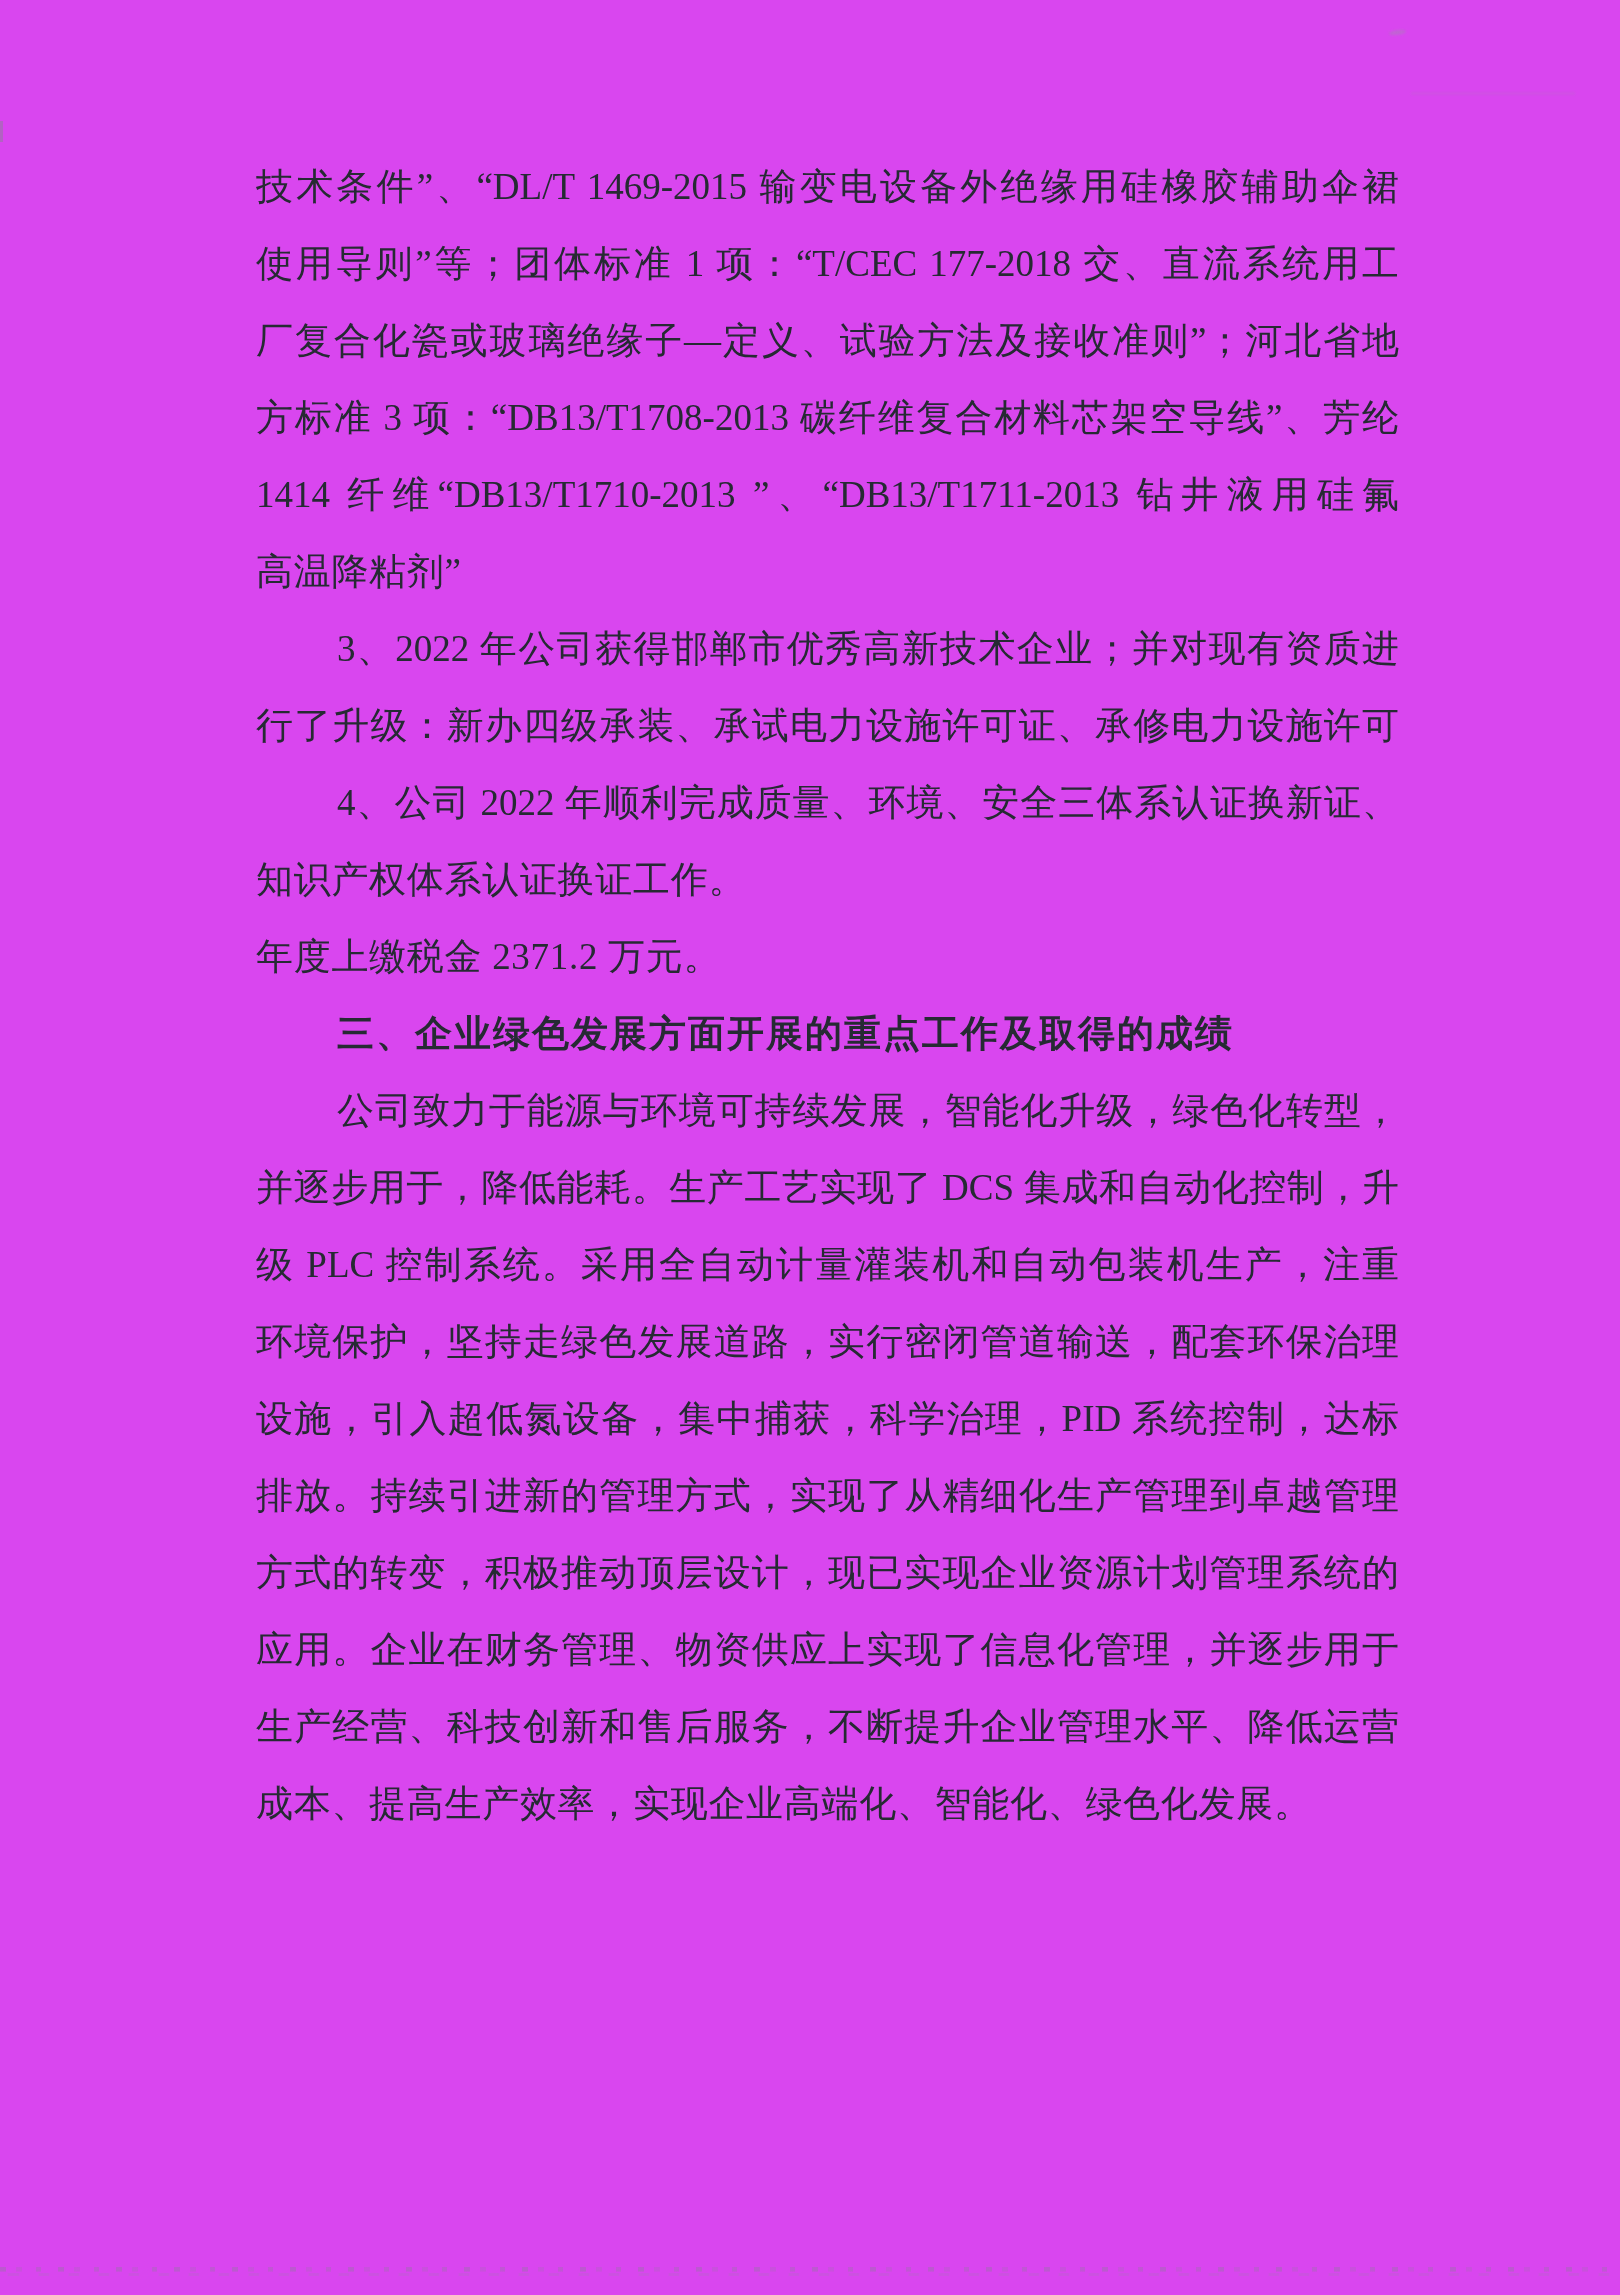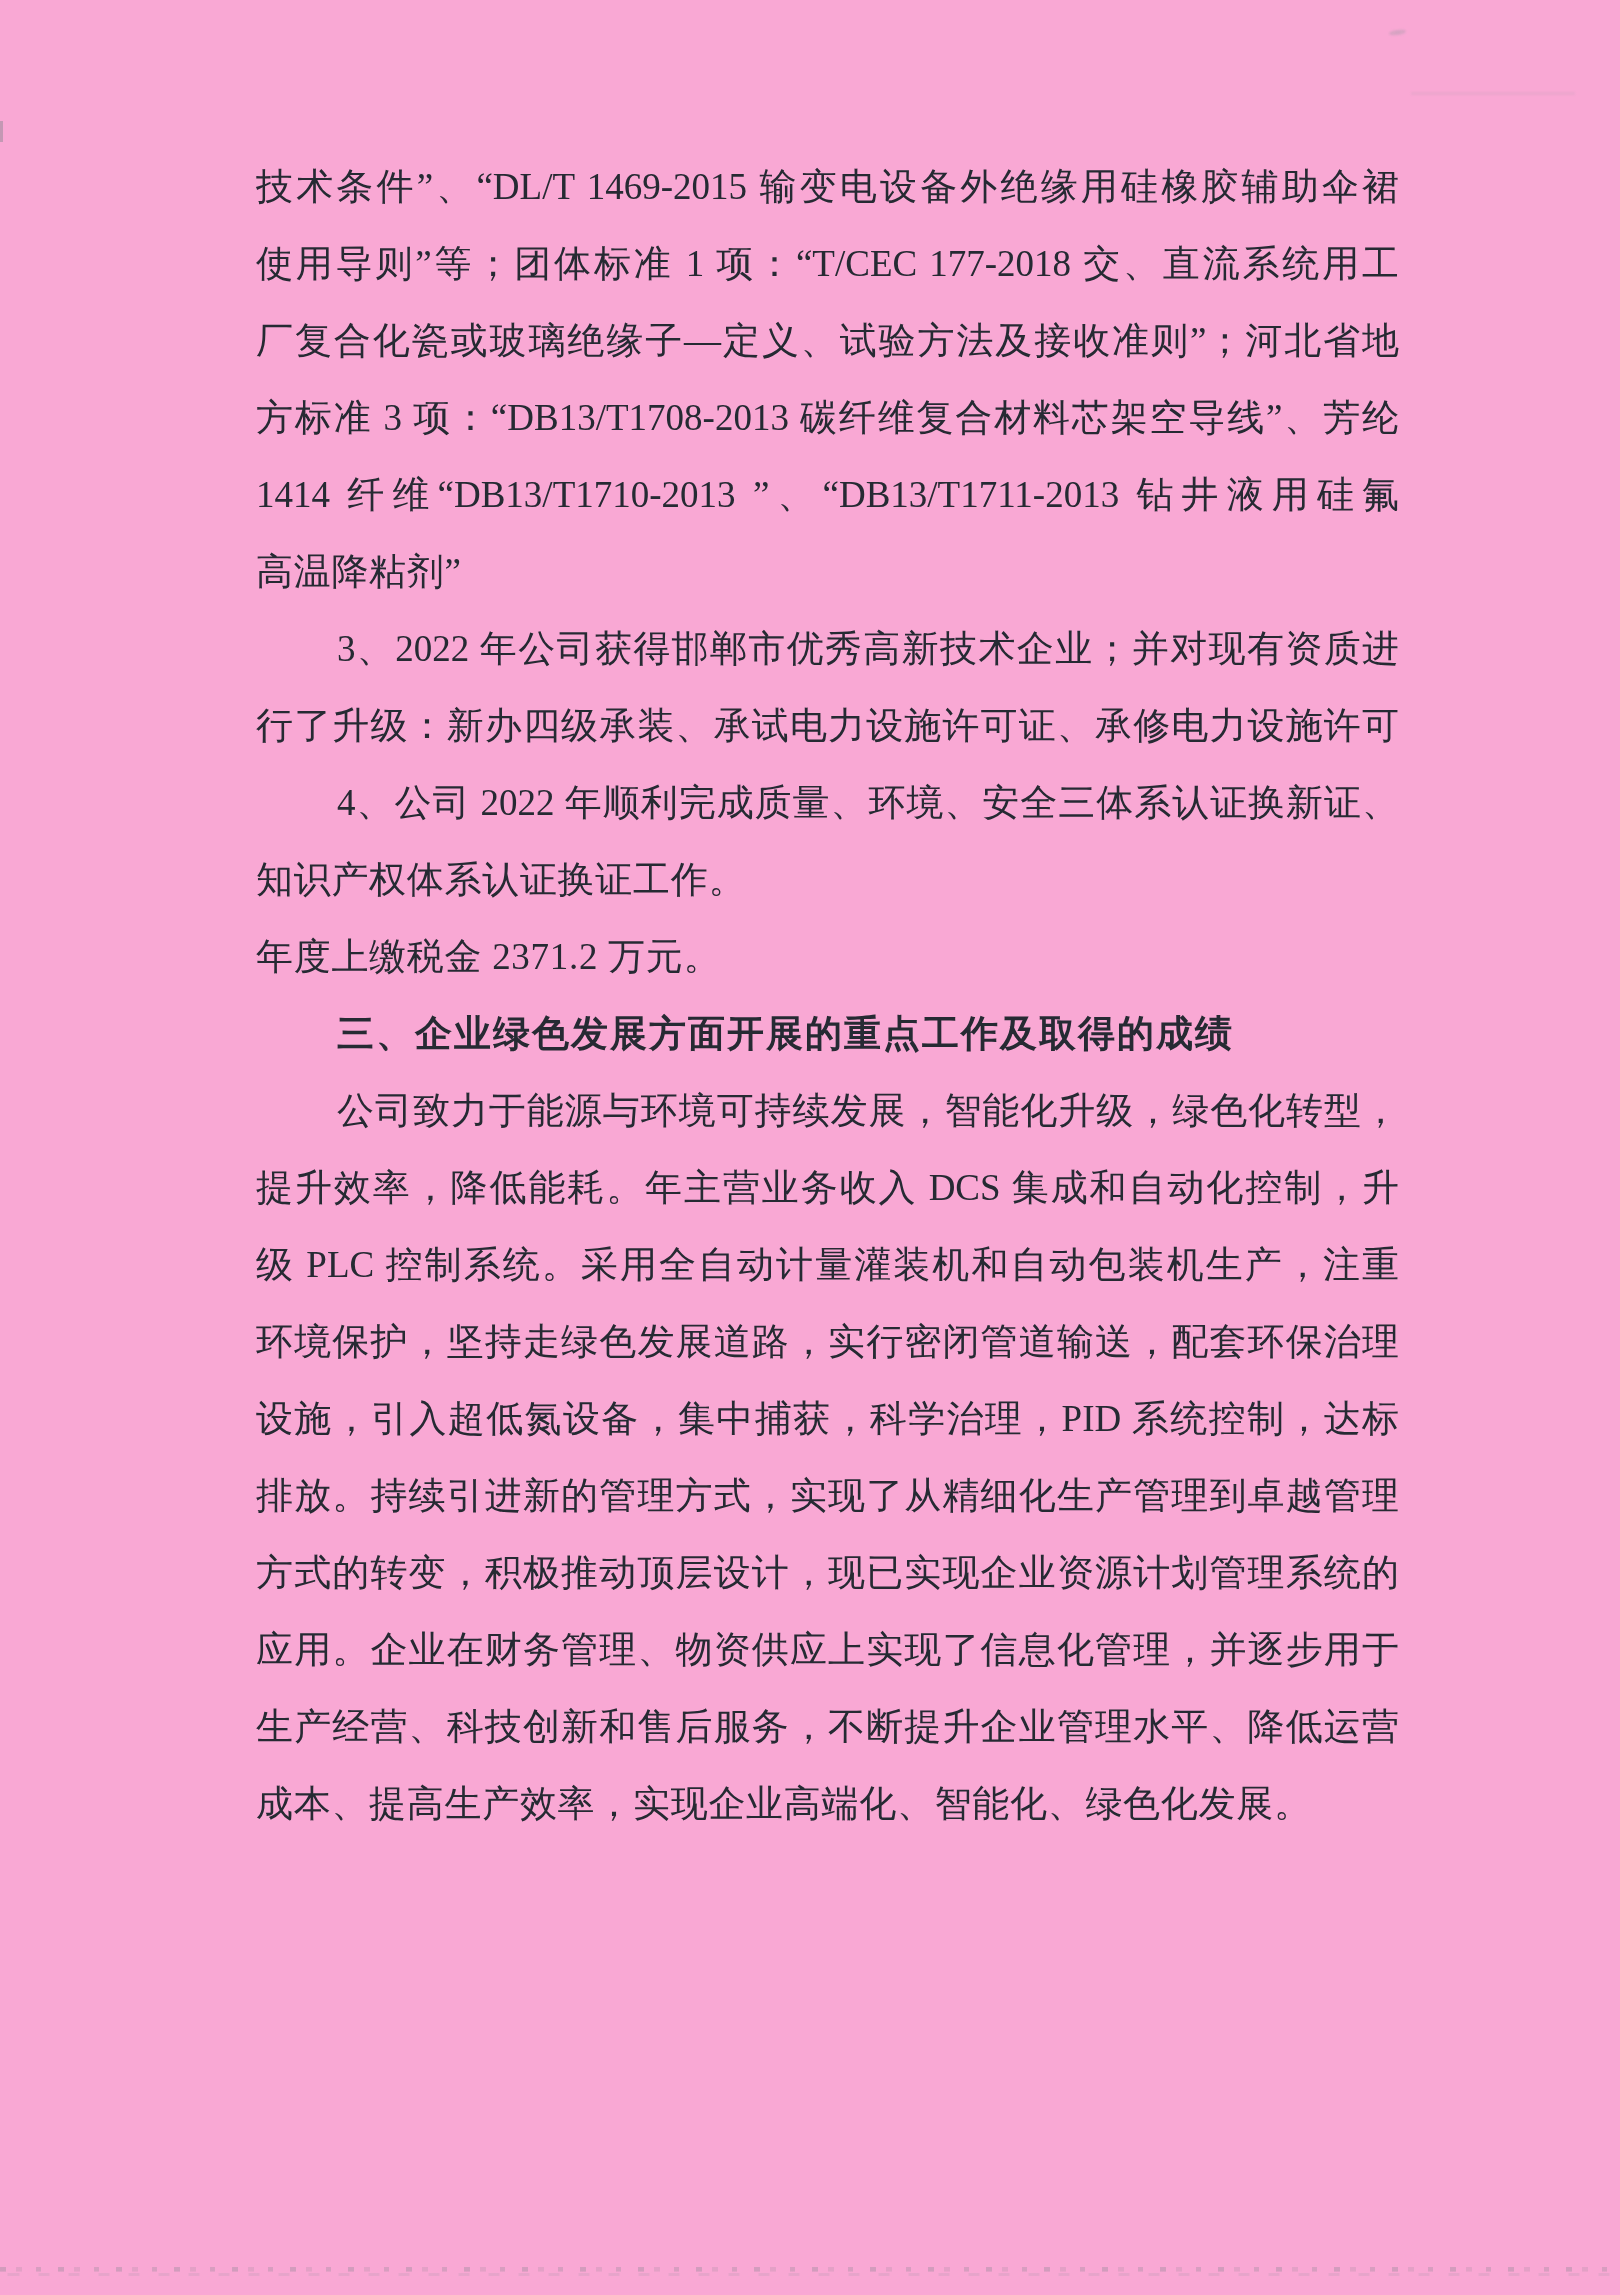--- a/index.html
+++ b/index.html
@@ -51,37 +51,37 @@
     background:rgba(150,153,160,0.35);filter:blur(1.1px);transform:rotate(-8deg);
   }
   .scan-streak{
     left:1411px;top:92px;width:164px;height:2.6px;
     background:rgba(150,153,160,0.13);filter:blur(1.3px);
   }
 </style>
 </head>
 <body>
 
-<div class="page" style="background-color: #f9a8d4;">
+<div class="page" style="background-color: #d946ef;">
 
   <div class="text-block" id="text-block" style="color: rgb(38, 42, 51);">
       <div class="line justify">技术条件”、“DL/T 1469-2015 输变电设备外绝缘用硅橡胶辅助伞裙</div>
       <div class="line justify">使用导则”等；团体标准 1 项：“T/CEC 177-2018 交、直流系统用工</div>
       <div class="line justify">厂复合化瓷或玻璃绝缘子—定义、试验方法及接收准则”；河北省地</div>
       <div class="line justify">方标准 3 项：“DB13/T1708-2013 碳纤维复合材料芯架空导线”、芳纶</div>
       <div class="line justify">1414 纤维“DB13/T1710-2013 ”、“DB13/T1711-2013 钻井液用硅氟</div>
       <div class="line">高温降粘剂”</div>
       <div class="line justify indent">3、2022 年公司获得邯郸市优秀高新技术企业；并对现有资质进</div>
       <div class="line justify">行了升级：新办四级承装、承试电力设施许可证、承修电力设施许可</div>
       <div class="line justify indent">4、公司 2022 年顺利完成质量、环境、安全三体系认证换新证、</div>
       <div class="line">知识产权体系认证换证工作。</div>
       <div class="line">年度上缴税金 2371.2 万元。</div>
       <div class="line indent heading">三、企业绿色发展方面开展的重点工作及取得的成绩</div>
       <div class="line justify indent">公司致力于能源与环境可持续发展，智能化升级，绿色化转型，</div>
-      <div class="line justify">提升效率，降低能耗。年主营业务收入 DCS 集成和自动化控制，升</div>
+      <div class="line justify">并逐步用于，降低能耗。生产工艺实现了 DCS 集成和自动化控制，升</div>
       <div class="line justify">级 PLC 控制系统。采用全自动计量灌装机和自动包装机生产，注重</div>
       <div class="line justify">环境保护，坚持走绿色发展道路，实行密闭管道输送，配套环保治理</div>
       <div class="line justify">设施，引入超低氮设备，集中捕获，科学治理，PID 系统控制，达标</div>
       <div class="line justify">排放。持续引进新的管理方式，实现了从精细化生产管理到卓越管理</div>
       <div class="line justify">方式的转变，积极推动顶层设计，现已实现企业资源计划管理系统的</div>
       <div class="line justify">应用。企业在财务管理、物资供应上实现了信息化管理，并逐步用于</div>
       <div class="line justify">生产经营、科技创新和售后服务，不断提升企业管理水平、降低运营</div>
       <div class="line">成本、提高生产效率，实现企业高端化、智能化、绿色化发展。</div>
     </div>
 

